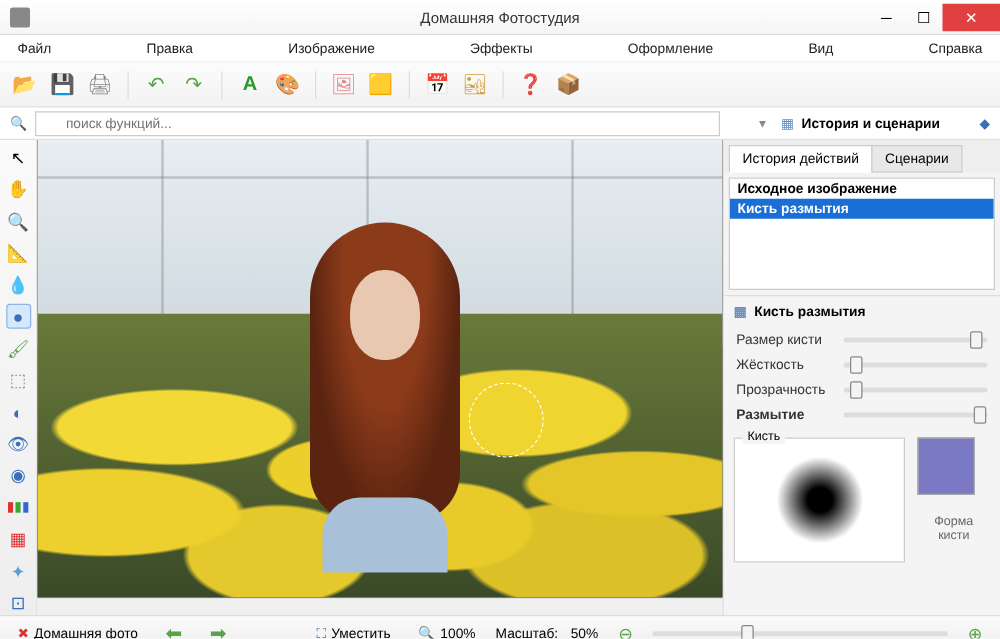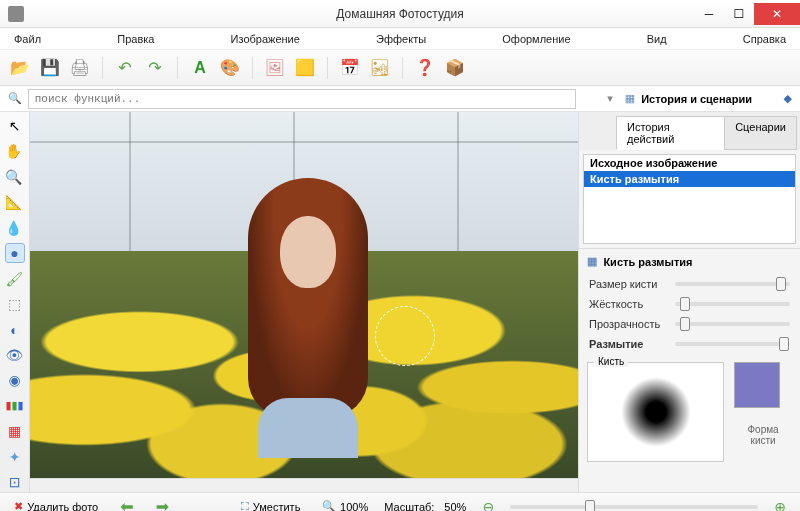--- a/index.html
+++ b/index.html
@@ -9,33 +9,33 @@
 .titlebar .title { position: absolute; left: 0; right: 0; text-align: center; font-size: 12px; color: #333; }
 .winbtns { margin-left: auto; display: flex; }
 .winbtn { width: 30px; height: 22px; display: flex; align-items: center; justify-content: center; cursor: pointer; font-size: 12px; }
 .winbtn.close { background: #e04040; color: #fff; width: 46px; height: 22px; }
 .menubar { height: 22px; background: #fff; display: flex; align-items: center; padding: 0 6px; gap: 2px; border-bottom: 1px solid #eee; justify-content: space-between; }
 .menuitem { padding: 2px 8px; cursor: pointer; color: #222; }
 .toolbar { height: 36px; background: linear-gradient(#fcfcfc,#f2f2f2); border-bottom: 1px solid #ddd; display: flex; align-items: center; padding: 0 8px; gap: 6px; }
 .tbicon { width: 24px; height: 24px; border-radius: 3px; display: flex; align-items: center; justify-content: center; cursor: pointer; font-size: 16px; }
 .sep { width: 1px; height: 22px; background: #ddd; margin: 0 4px; }
 .searchbar { height: 26px; display: flex; align-items: center; padding: 0 8px; border-bottom: 1px solid #e0e0e0; gap: 6px; }
-.searchbar input { flex: 1; border: 1px solid #ccc; height: 20px; padding: 0 6px; color: #888; max-width: 548px; font-family: Liberation Mono, monospace; }
+.searchbar input { flex: 1; border: 1px solid #ccc; height: 20px; padding: 0 24px; color: #888; max-width: 548px; }
 .main { display: flex; height: 380px; }
 .lefttools { width: 30px; background: linear-gradient(#fafafa,#eee); border-right: 1px solid #ddd; display: flex; flex-direction: column; align-items: center; padding-top: 4px; gap: 6px; }
 .ltool { width: 20px; height: 20px; display: flex; align-items: center; justify-content: center; cursor: pointer; border-radius: 3px; font-size: 14px; }
 .ltool.active { background: #d6e8fb; border: 1px solid #8cb6e6; }
 .canvas-area { width: 548px; display: flex; flex-direction: column; }
 .canvas { flex: 1; background: #333; position: relative; overflow: hidden; }
 .photo { position: absolute; inset: 0; }
 .scrollbar-h { height: 14px; background: #f0f0f0; border-top: 1px solid #ddd; }
 .rightpanel { flex: 1; background: #f4f4f4; border-left: 1px solid #ddd; display: flex; flex-direction: column; }
 .tabs { display: flex; background: #eee; }
 .tab { padding: 4px 10px; border: 1px solid #ccc; background: #fff; cursor: pointer; margin-right: -1px; font-size: 11px; }
-.tab.active { background: #fff; border-bottom-color: #fff; margin-left: 33px; }
+.tab.active { background: #fff; border-bottom-color: #fff; }
 .tab.inactive { background: #e8e8e8; }
 .history { background: #fff; border: 1px solid #ccc; margin: 4px; height: 90px; overflow: auto; font-weight: bold; }
 .histitem { padding: 2px 6px; }
 .histitem.sel { background: #1a6fd6; color: #fff; }
 .paramhdr { padding: 6px 8px; font-weight: bold; display: flex; align-items: center; gap: 6px; border-top: 1px solid #ddd; }
 .param { display: flex; align-items: center; padding: 4px 10px; gap: 8px; }
 .param label { width: 78px; color: #333; }
 .slider { flex: 1; height: 4px; background: #ddd; border-radius: 2px; position: relative; }
 .thumb { position: absolute; top: -5px; width: 10px; height: 14px; background: #f4f4f4; border: 1px solid #888; border-radius: 2px; }
 .brushbox { display: flex; margin: 8px; gap: 10px; }
@@ -195,21 +195,21 @@
         <div class="brushshape"></div>
         <div style="text-align:center;color:#666;font-size:10px">Форма кисти</div>
       </div>
     </div>
   </div>
 </div>
 
 <div class="statusbar2">
   <div class="statusbtn">
     <span style="color:#d33">✖</span>
-    <span>Удалить фото</span>
+    <span>Домашняя фото</span>
   </div>
   <div class="statusbtn" style="color:#5aa34a;font-size:16px">⬅</div>
   <div class="statusbtn" style="color:#5aa34a;font-size:16px">➡</div>
   <div style="flex:0 0 40px"></div>
   <div class="statusbtn">
     <span style="color:#3a6fb8">⛶</span>
     <span>Уместить</span>
   </div>
   <div class="statusbtn">
     <span style="color:#3a6fb8">🔍</span>

